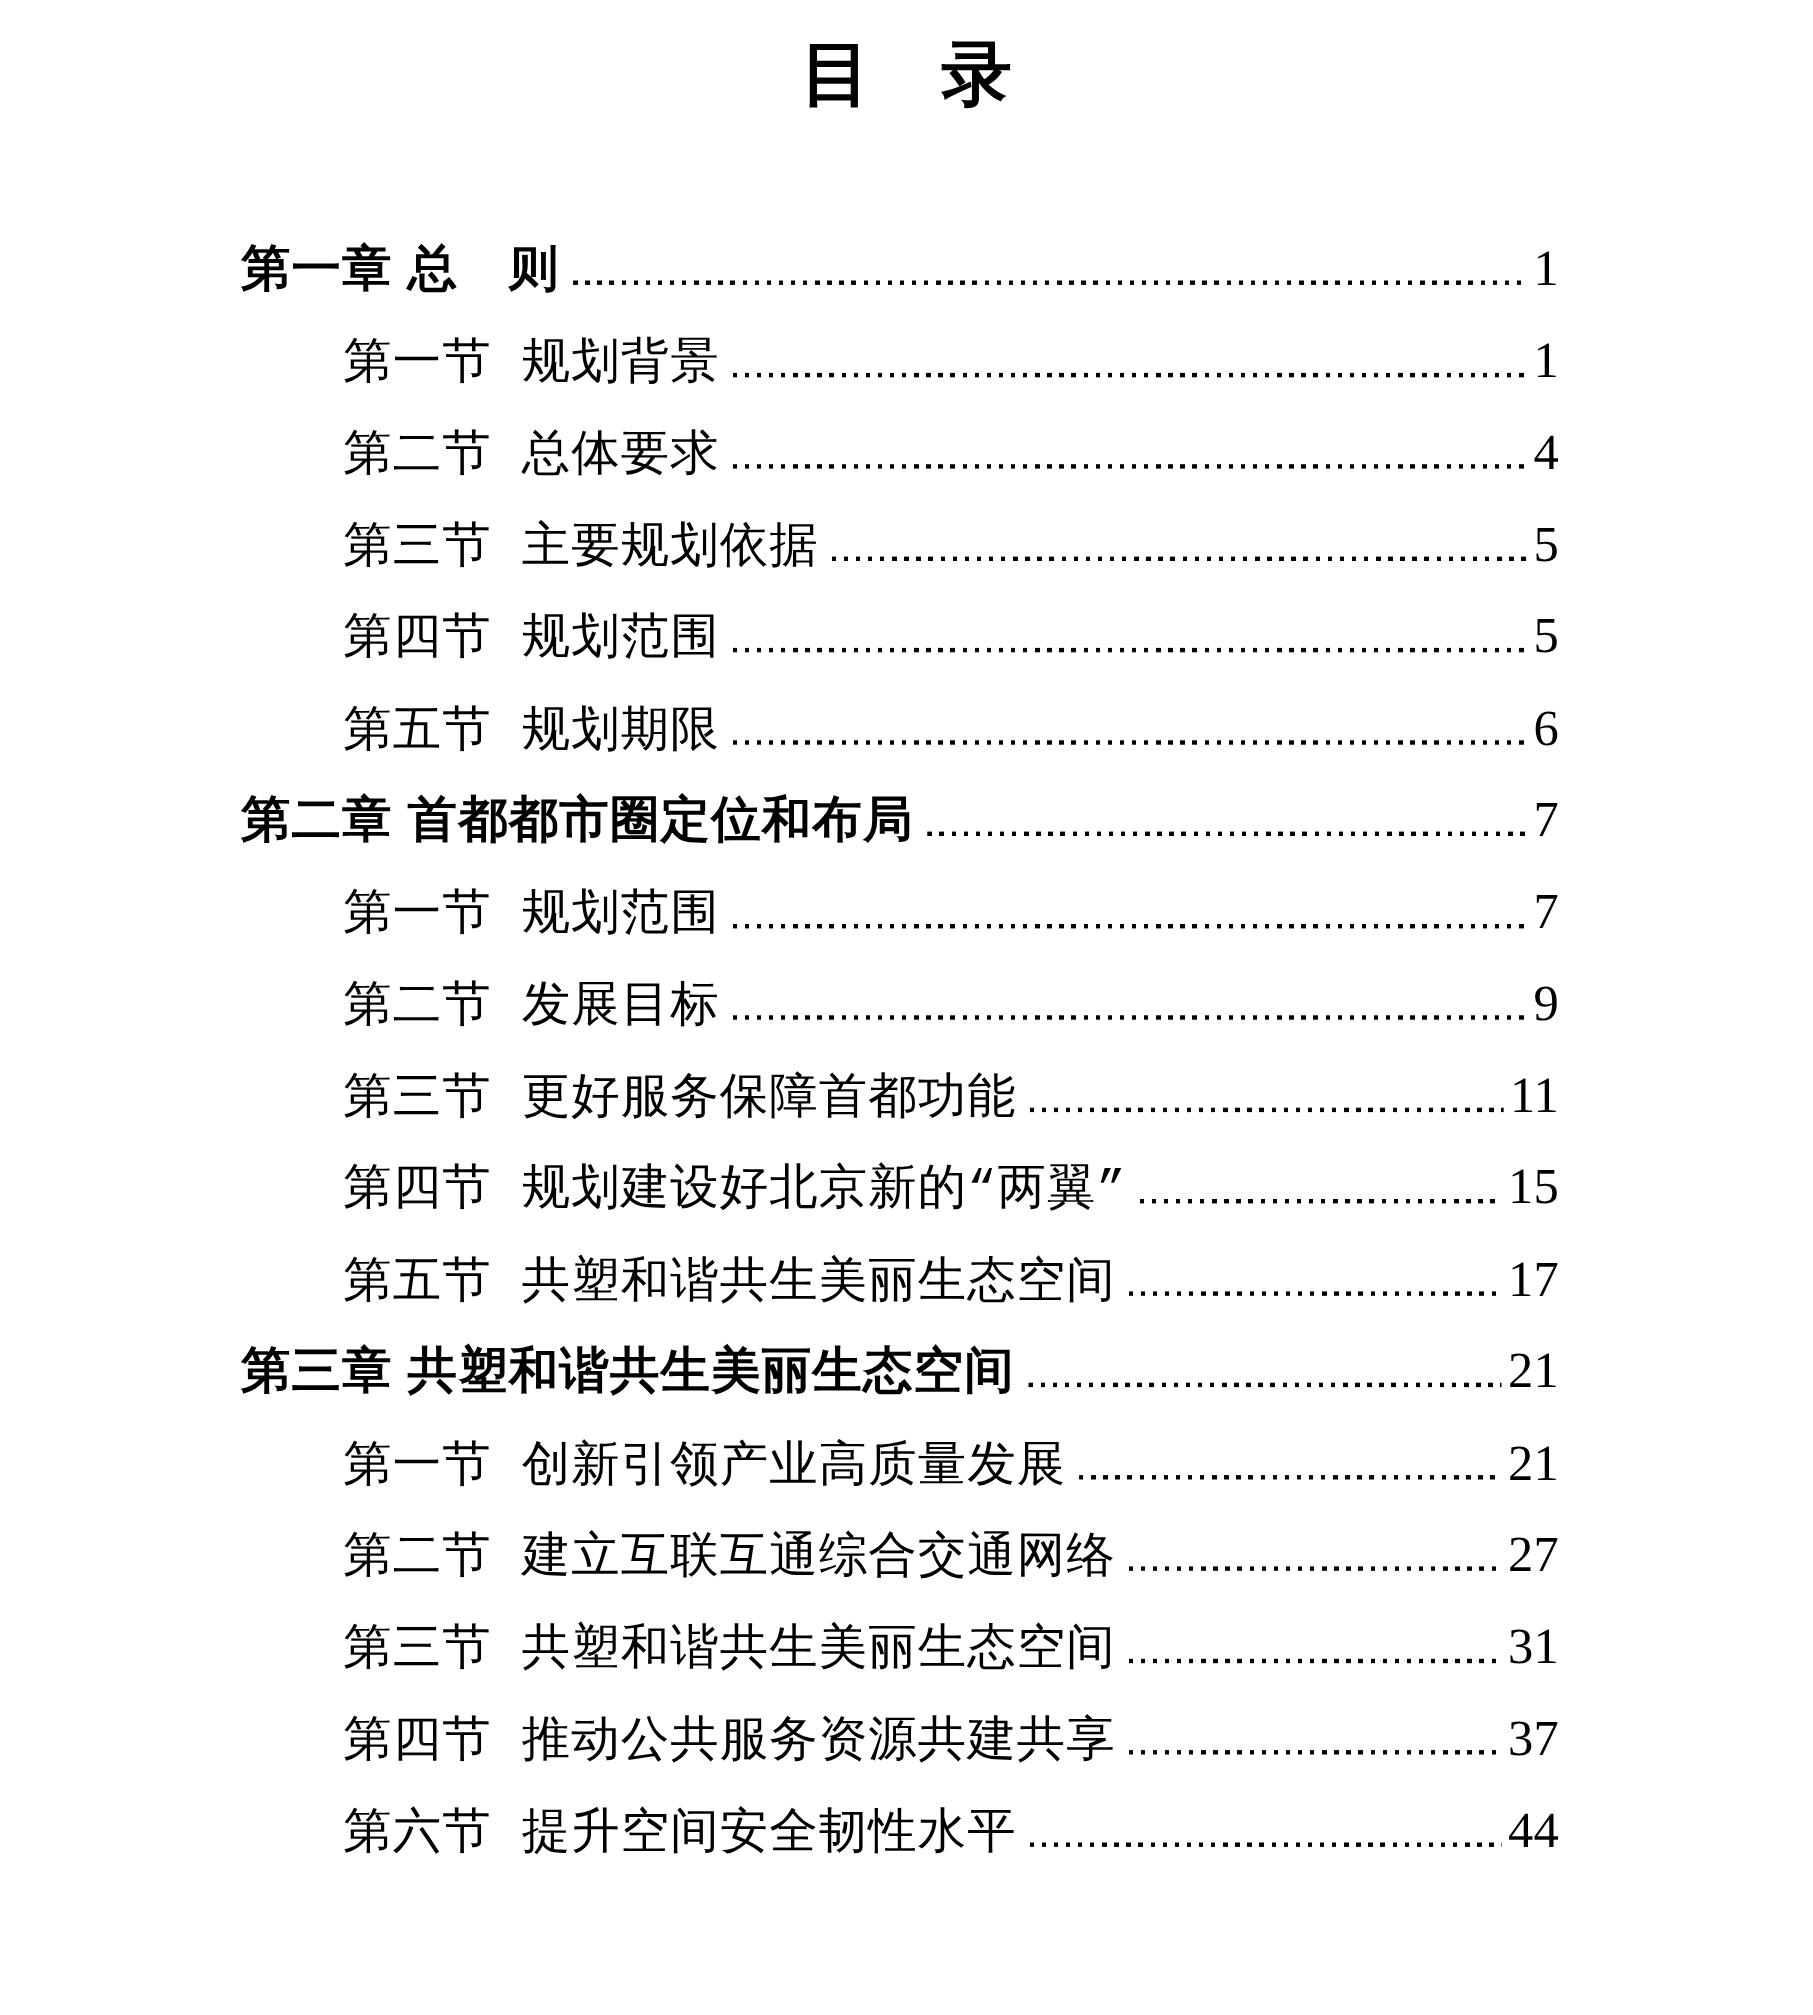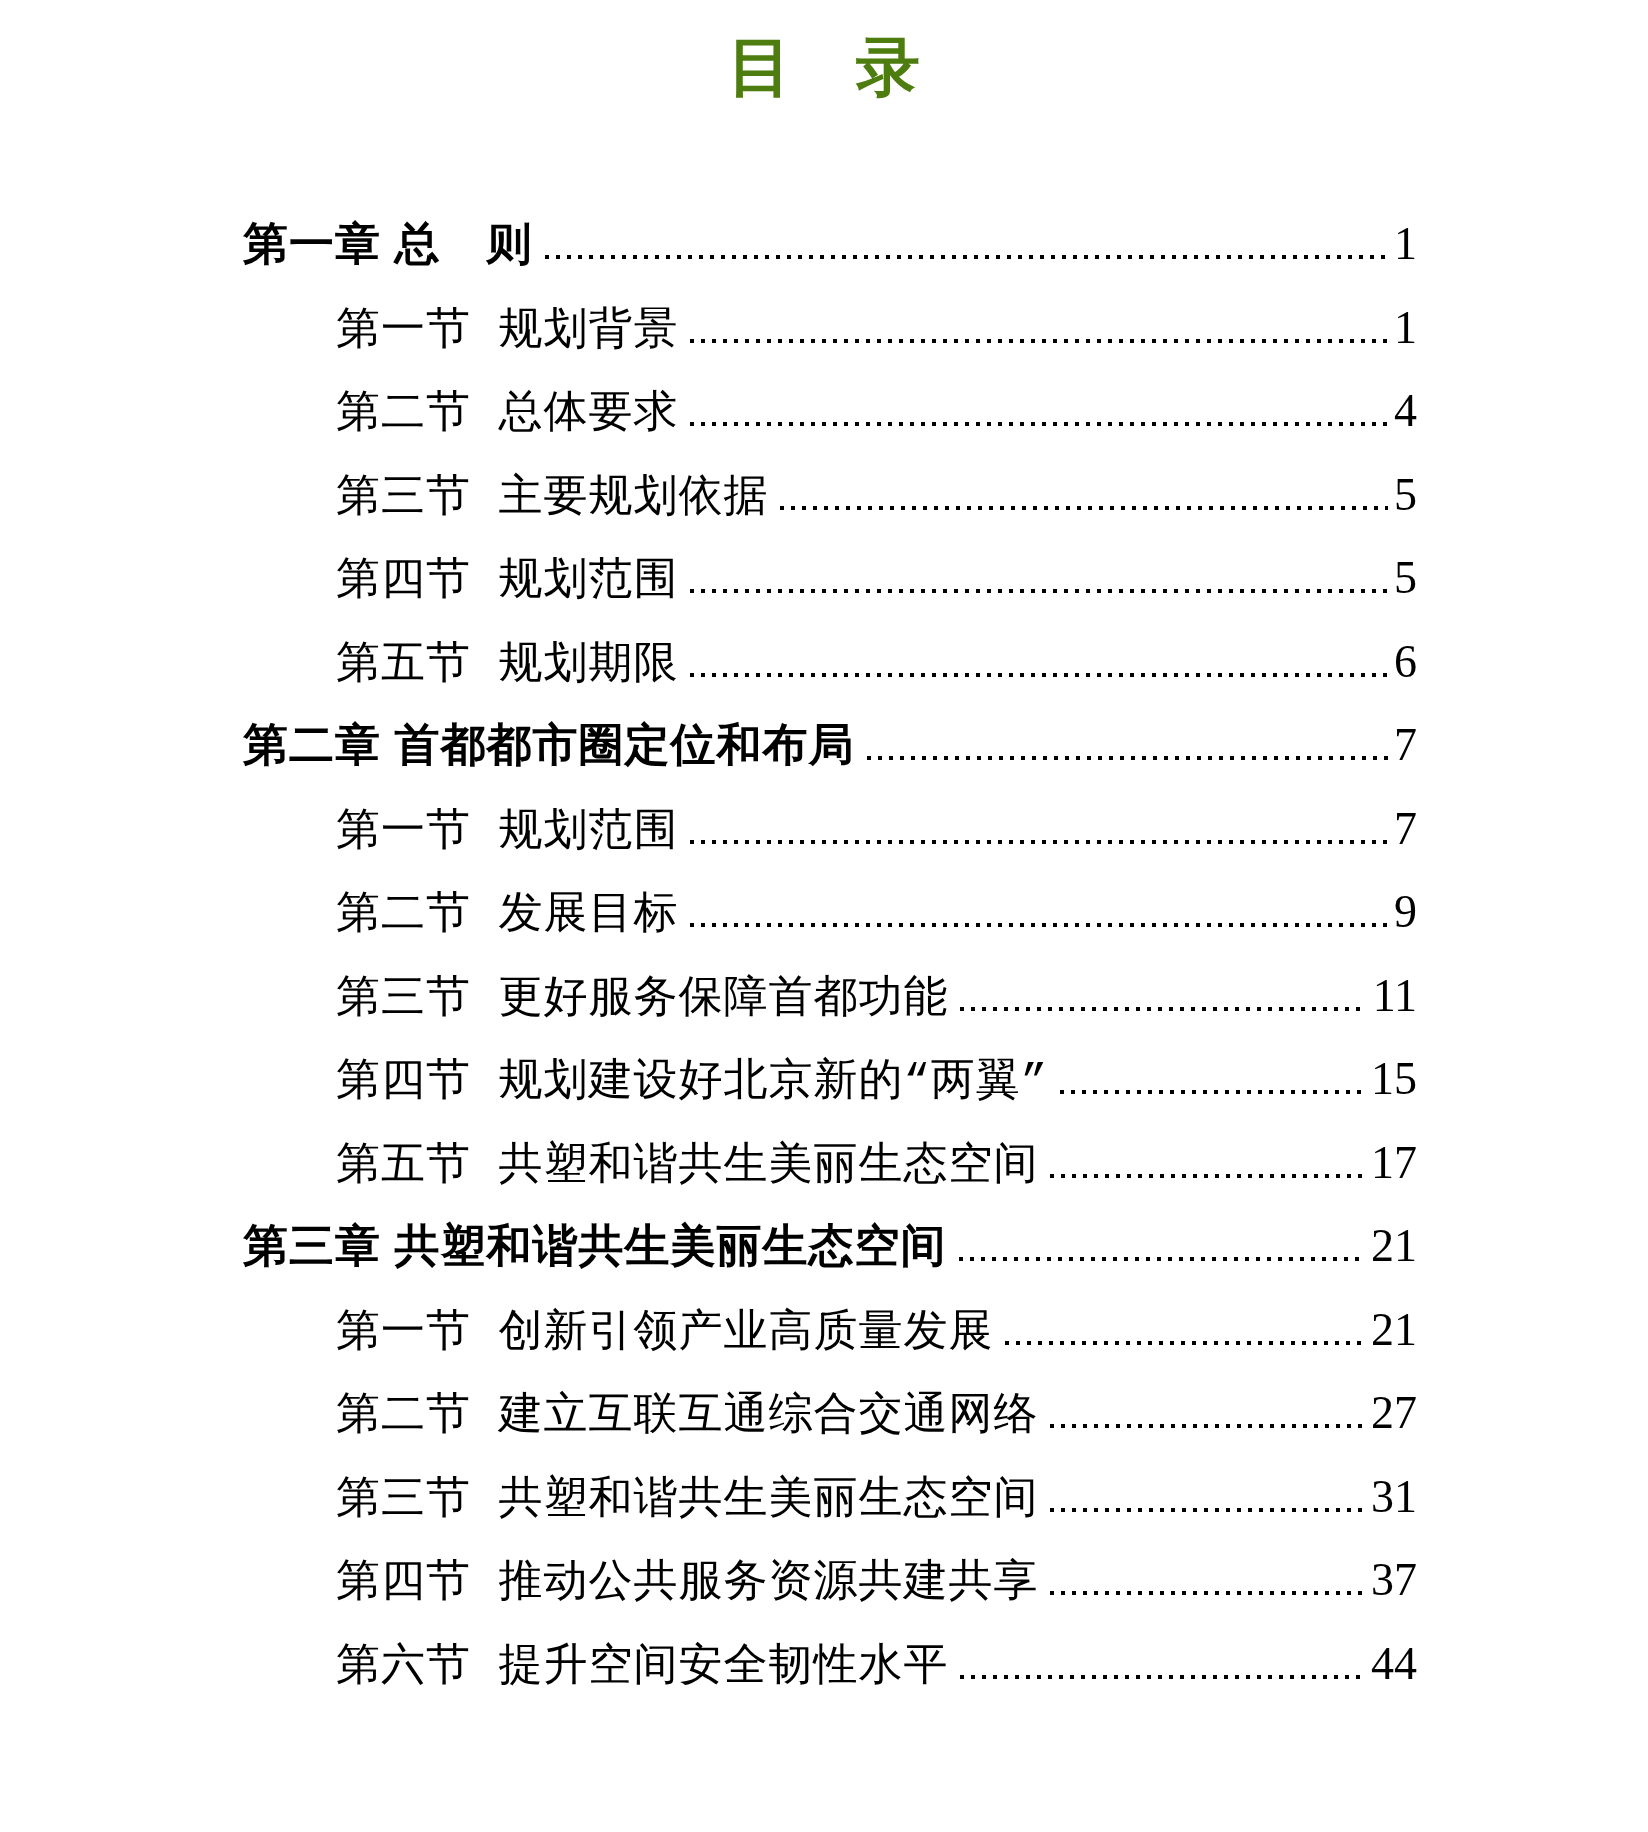--- a/index.html
+++ b/index.html
@@ -18,36 +18,35 @@
   .toc-title {
     position: absolute;
     top: 36px;
     left: 0;
     width: 100%;
     text-align: center;
     font-family: "Liberation Serif", serif;
     font-weight: 700;
     font-size: 64px;
     line-height: 1;
-    color: #4d7c0f;
+    color: #000000;
     white-space: pre;
   }
   .toc {
     position: absolute;
     top: 221px;
     left: 0;
     right: 0;
   }
   .toc-row {
     height: 83.5px;
     display: flex;
     align-items: baseline;
     padding-right: 231px;
     box-sizing: border-box;
-    margin-left: 24px;
   }
   .toc-row .label {
     line-height: 1;
     white-space: nowrap;
     flex: 0 0 auto;
   }
   .toc-row.chapter .label {
     font-family: "Liberation Sans", sans-serif;
     font-weight: 700;
     font-size: 45px;

